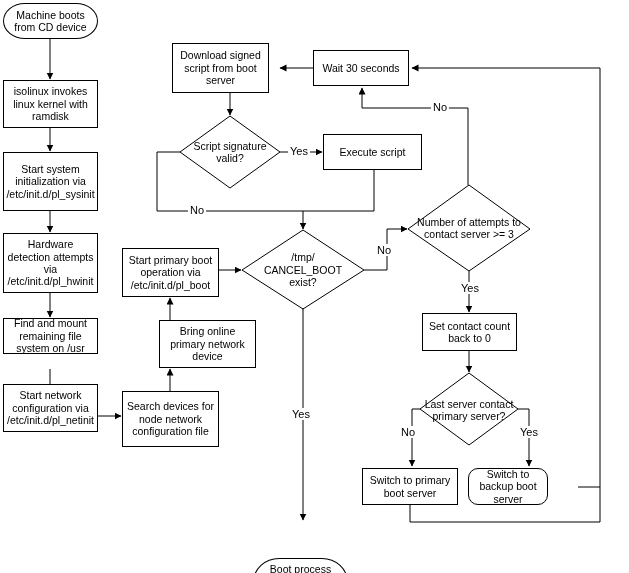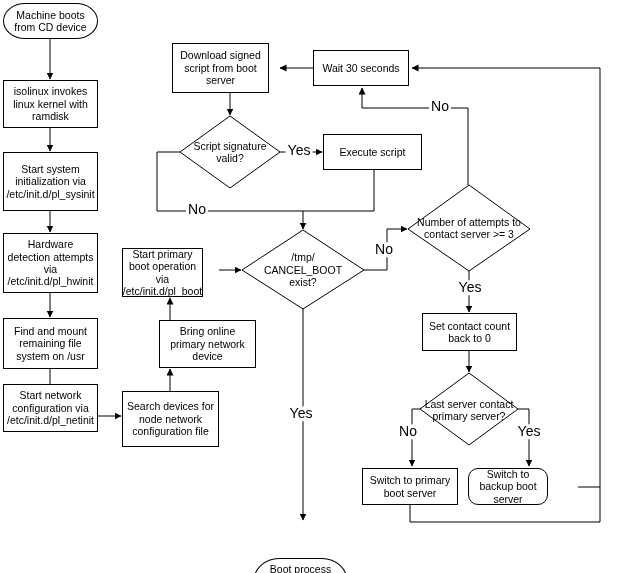--- a/index.html
+++ b/index.html
@@ -19,21 +19,21 @@
     text-align:center;font-size:10.5px;line-height:1.18;
     padding:0 1px;
   }
   .dlabel{
     position:absolute;box-sizing:border-box;
     display:flex;align-items:center;justify-content:center;
     text-align:center;font-size:10.5px;line-height:1.18;
   }
   .elabel{
     position:absolute;transform:translate(-50%,-50%);
-    background:#fff;padding:0 2px;font-size:14px;line-height:1.1;
+    background:#fff;padding:0 2px;font-size:11px;line-height:1.1;
   }
 </style>
 </head>
 <body>
 
 <div id="stage">
 
   <svg id="wires" width="629" height="573" viewBox="0 0 629 573" fill="none" stroke="#000" stroke-width="1">
     <defs>
       <marker id="arrow" markerWidth="8" markerHeight="8" refX="6.5" refY="3.5" orient="auto" markerUnits="userSpaceOnUse">
@@ -72,25 +72,25 @@
   </svg>
 
   <div class="node" style="left:3px;top:3px;width:95px;height:36px;border-radius:22px/18px;">Machine boots from CD device</div>
 
   <div class="node" style="left:3px;top:80px;width:95px;height:48px;">isolinux invokes linux kernel with ramdisk</div>
 
   <div class="node" style="left:3px;top:152px;width:95px;height:59px;">Start system initialization via /etc/init.d/pl_sysinit</div>
 
   <div class="node" style="left:3px;top:233px;width:95px;height:60px;">Hardware detection attempts via /etc/init.d/pl_hwinit</div>
 
-  <div class="node" style="left:3px;top:318px;width:95px;height:51px;">Find and mount remaining file system on /usr</div>
+  <div class="node" style="left:3px;top:318px;width:95px;height:36px;">Find and mount remaining file system on /usr</div>
 
   <div class="node" style="left:3px;top:384px;width:95px;height:48px;">Start network configuration via /etc/init.d/pl_netinit</div>
 
-  <div class="node" style="left:122px;top:248px;width:81px;height:49px;">Start primary boot operation via /etc/init.d/pl_boot</div>
+  <div class="node" style="left:122px;top:248px;width:97px;height:49px;">Start primary boot operation via /etc/init.d/pl_boot</div>
 
   <div class="node" style="left:122px;top:320px;width:97px;height:48px;margin-left:37px;">Bring online primary network device</div>
 
   <div class="node" style="left:122px;top:391px;width:97px;height:56px;">Search devices for node network configuration file</div>
 
   <div class="node" style="left:172px;top:43px;width:97px;height:50px;">Download signed script from boot server</div>
 
   <div class="node" style="left:313px;top:50px;width:96px;height:36px;">Wait 30 seconds</div>
 
   <div class="node" style="left:323px;top:134px;width:99px;height:36px;">Execute script</div>

